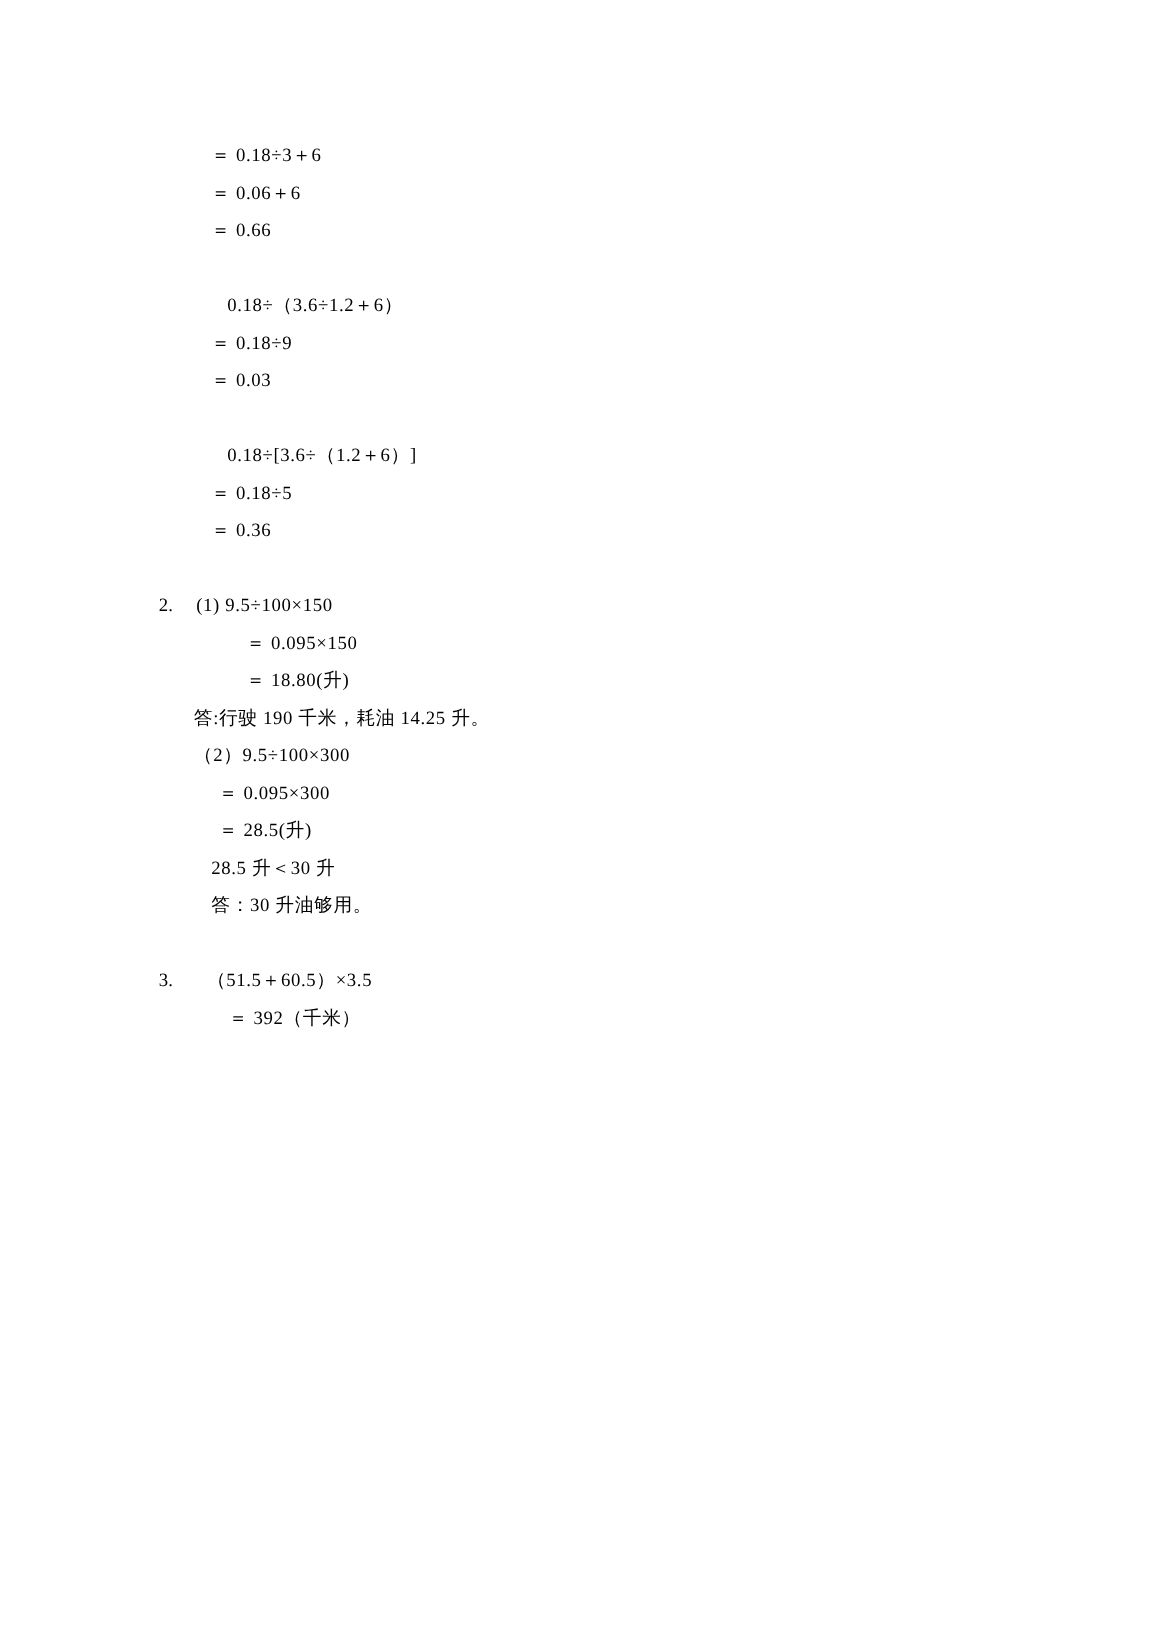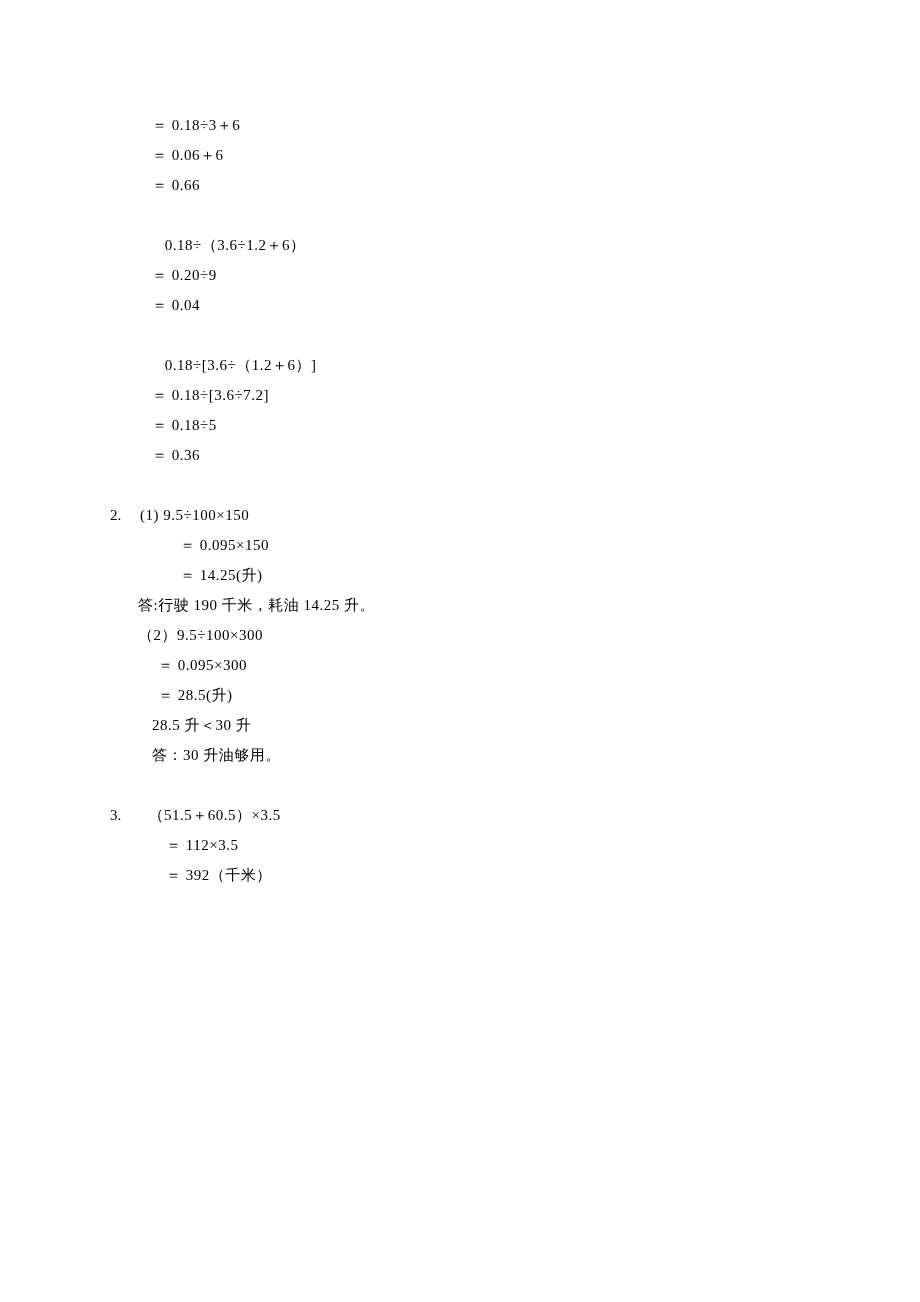--- a/index.html
+++ b/index.html
@@ -11,20 +11,21 @@
       background: #ffffff;
       font-family: "SimSun", "宋体", serif;
       font-size: 15px;
       line-height: 2.0;
       color: #000000;
       padding: 110px 110px 100px 110px;
       width: 920px;
     }
     .block {
       margin-bottom: 30px;
+      margin-left: 17px;
     }
     .line {
       white-space: pre;
       letter-spacing: 0.5px;
     }
     .indent-1 {
       padding-left: 42px;
     }
     .indent-2 {
       padding-left: 70px;
@@ -55,46 +56,44 @@
 <body>
 
 <div class="block">
   <div class="line indent-1">＝ 0.18÷3＋6</div>
   <div class="line indent-1">＝ 0.06＋6</div>
   <div class="line indent-1">＝ 0.66</div>
 </div>
 
 <div class="block">
   <div class="line indent-1">   0.18÷（3.6÷1.2＋6）</div>
-  <div class="line indent-1">＝ 0.20÷9</div>
-  <div class="line indent-1">＝ 0.04</div>
+  <div class="line indent-1">＝ 0.18÷9</div>
+  <div class="line indent-1">＝ 0.03</div>
 </div>
 
 <div class="block">
   <div class="line indent-1">   0.18÷[3.6÷（1.2＋6）]</div>
-  <div class="line indent-1">＝ 0.18÷[3.6÷7.2]</div>
   <div class="line indent-1">＝ 0.18÷5</div>
   <div class="line indent-1">＝ 0.36</div>
 </div>
 
 <div class="block">
   <div class="num-line">
     <span class="num">2.</span>
     <span class="rest">(1) 9.5÷100×150</span>
   </div>
   <div class="line indent-2">＝ 0.095×150</div>
-  <div class="line indent-2">＝ 14.25(升)</div>
+  <div class="line indent-2">＝ 18.80(升)</div>
   <div class="line indent-ans">答:行驶 190 千米，耗油 14.25 升。</div>
   <div class="line indent-ans">（2）9.5÷100×300</div>
   <div class="line indent-sub">＝ 0.095×300</div>
   <div class="line indent-sub">＝ 28.5(升)</div>
   <div class="line indent-1">28.5 升＜30 升</div>
   <div class="line indent-1">答：30 升油够用。</div>
 </div>
 
 <div class="block">
   <div class="num-line">
     <span class="num">3.</span>
     <span class="rest">  （51.5＋60.5）×3.5</span>
   </div>
-  <div class="line indent-sub2">＝ 112×3.5</div>
   <div class="line indent-sub2">＝ 392（千米）</div>
 </div>
 
 </body></html>

